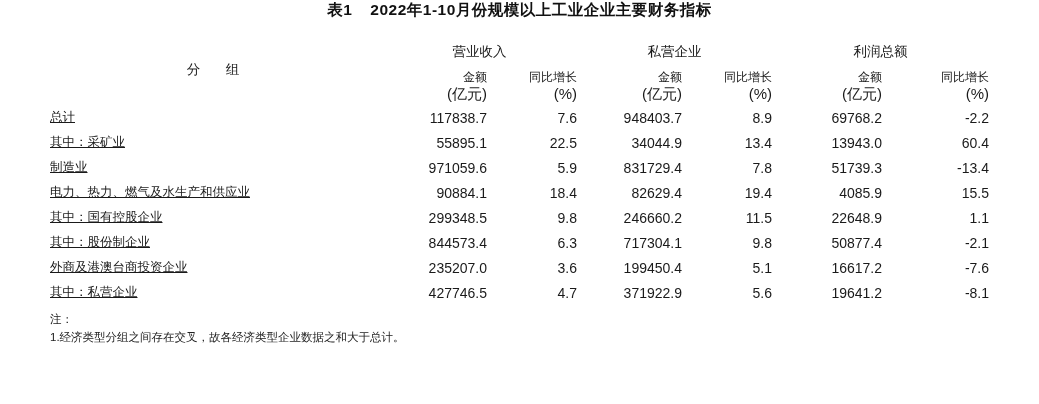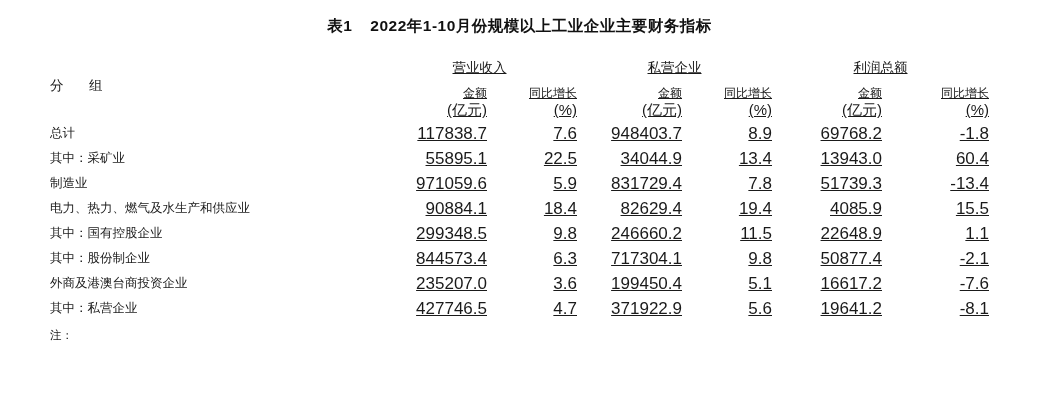--- a/index.html
+++ b/index.html
@@ -18,21 +18,20 @@
     position: relative;
     width: 1039px;
     height: 404px;
     box-sizing: border-box;
   }
   .title {
     text-align: center;
     font-size: 15.5px;
     font-weight: bold;
     letter-spacing: 0.5px;
-    padding-top: 16px;
     padding-bottom: 14px;
     color: #111;
   }
   .title .tnum {
     margin-right: 18px;
   }
   .table-wrap {
     padding: 0 50px;
   }
   table.fin {
@@ -65,38 +64,39 @@
     font-size: 12px;
     height: 36px;
     line-height: 1.25;
     border-bottom: 1px solid #222;
   }
   .hdr-sub .unit {
     display: block;
     font-size: 15px;
   }
   .hdr-rowlabel {
-    text-align: left;
+    text-align: center;
     font-size: 13.5px;
     border-bottom: 1px solid #222;
     letter-spacing: 6px;
     padding-left: 6px;
   }
-  .vline-l { border-left: 1px solid #222; text-decoration: underline; }
+  .vline-l { border-left: 1px solid #222; }
 
   td.num {
     text-align: right;
     padding-right: 10px;
-    font-size: 17px;
+    font-size: 14px;
     white-space: nowrap;
   }
   td.lbl {
     text-align: left;
     font-size: 12.5px;
     white-space: nowrap;
+    text-decoration: underline;
   }
   tr.data td {
     height: 25px;
   }
   .ind0 { padding-left: 8px; }
   .ind1 { padding-left: 22px; }
   .ind2 { padding-left: 58px; }
   .ind3 { padding-left: 38px; }
 
   .notes {
@@ -161,21 +161,21 @@
           </td>
         </tr>
 
         <tr class="data">
           <td class="lbl ind0">总计</td>
           <td class="num vline-l">117838.7</td>
           <td class="num vline-l">7.6</td>
           <td class="num vline-l">948403.7</td>
           <td class="num vline-l">8.9</td>
           <td class="num vline-l">69768.2</td>
-          <td class="num vline-l">-1.8</td>
+          <td class="num vline-l">-2.2</td>
         </tr>
 
         <tr class="data">
           <td class="lbl ind1">其中：采矿业</td>
           <td class="num vline-l">55895.1</td>
           <td class="num vline-l">22.5</td>
           <td class="num vline-l">34044.9</td>
           <td class="num vline-l">13.4</td>
           <td class="num vline-l">13943.0</td>
           <td class="num vline-l">60.4</td>
@@ -239,15 +239,16 @@
           <td class="num vline-l hr-bot">5.6</td>
           <td class="num vline-l hr-bot">19641.2</td>
           <td class="num vline-l hr-bot">-8.1</td>
         </tr>
       </tbody>
     </table>
   </div>
 
   <div class="notes">
     <div>注：</div>
+    <div>1.经济类型分组之间存在交叉，故各经济类型企业数据之和大于总计。</div>
   </div>
 
 </div>
 
 </body></html>

